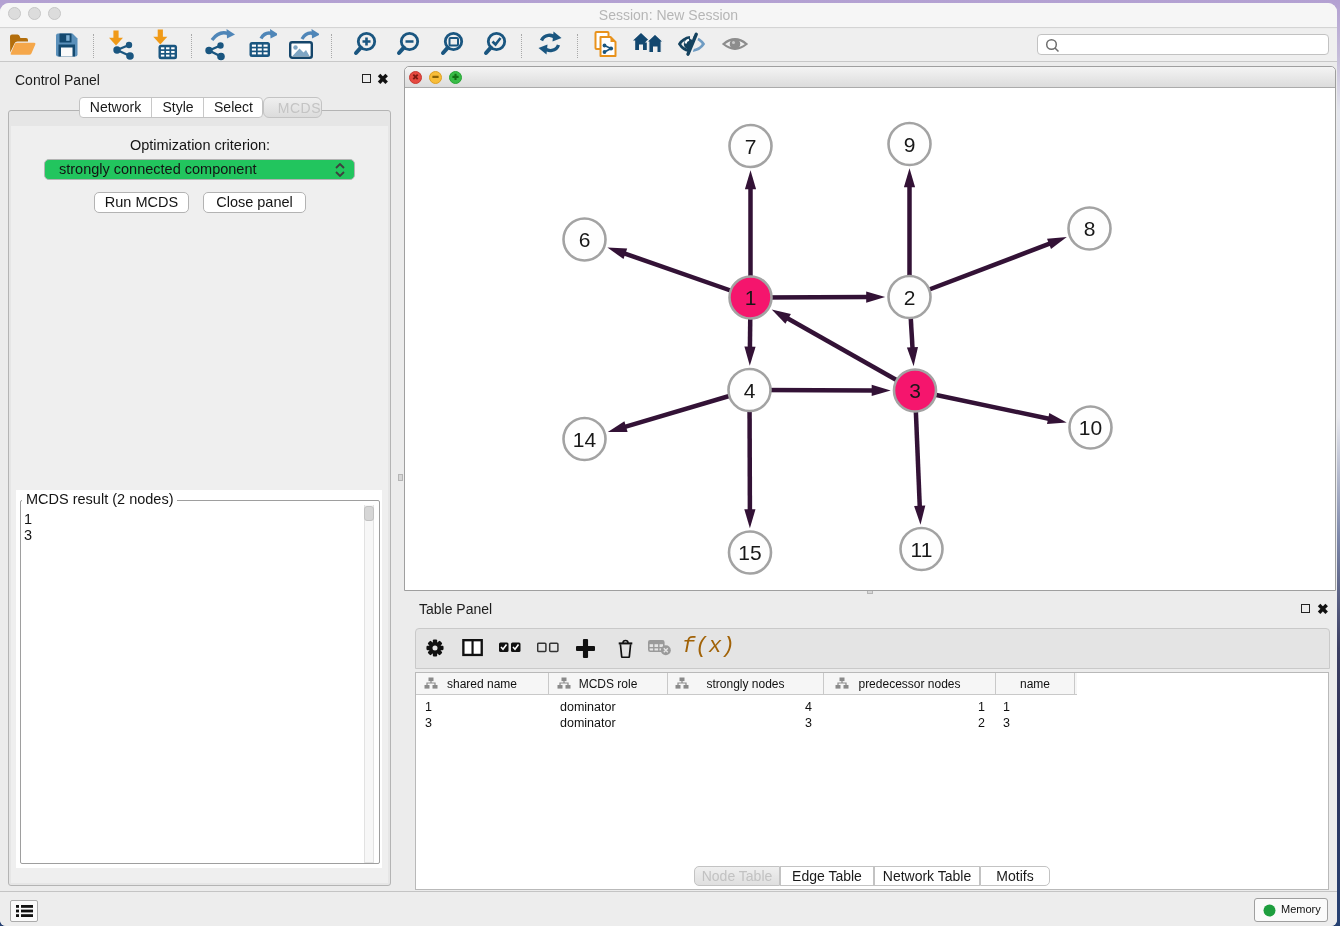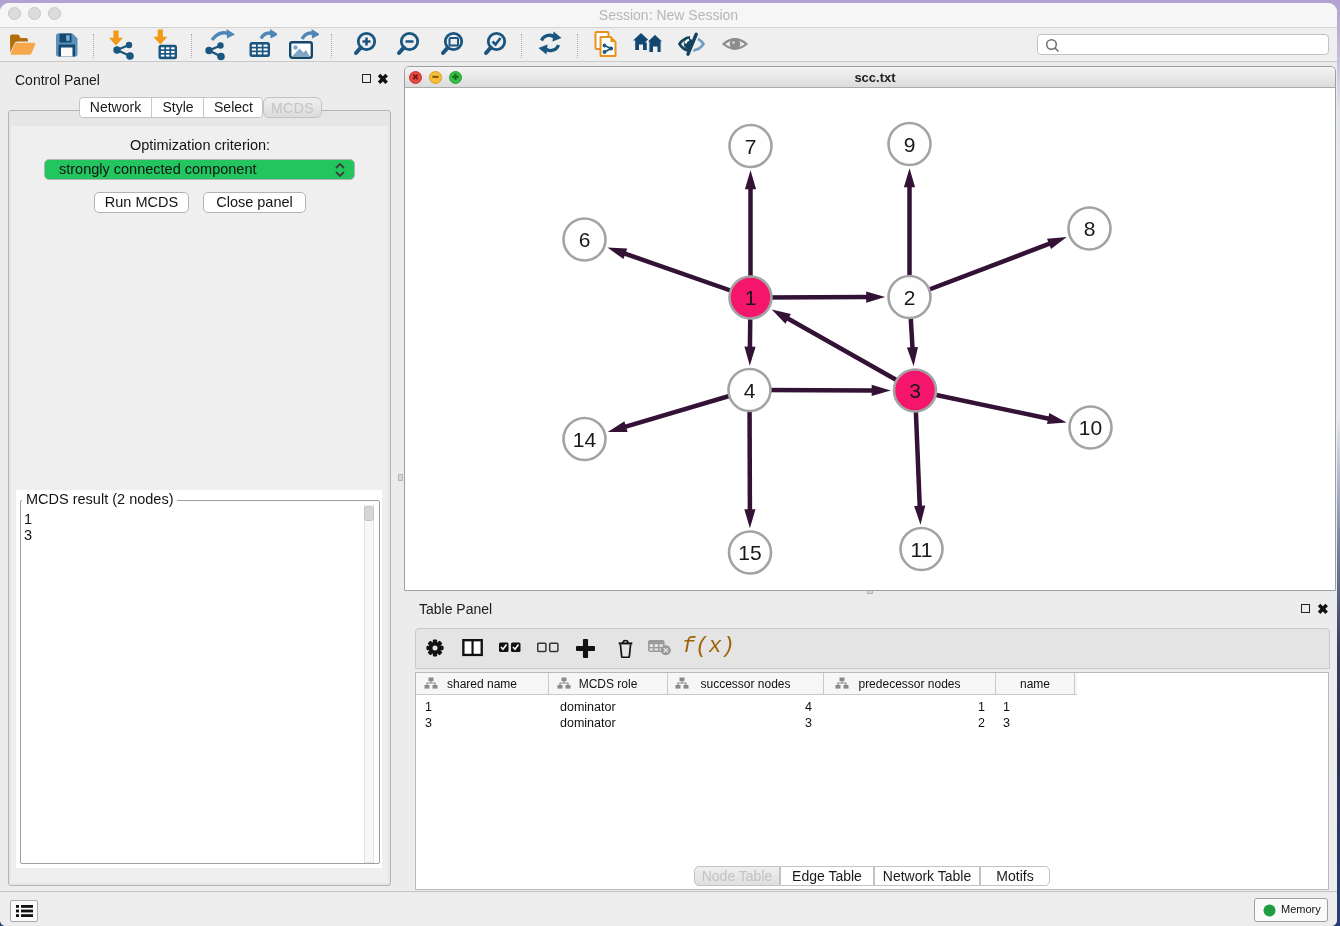--- a/index.html
+++ b/index.html
@@ -233,21 +233,21 @@
   </div>
 
   <div id="content" style="position:absolute;left:0;top:59px;width:1337px;height:830px;">
 
     <div id="cp-title" style="top:10px;">Control Panel</div>
     <div class="panehdr-float" style="left:362px;top:12px;"></div>
     <div class="panehdr-x" style="left:377px;top:9px;">✖</div>
 
     <div id="cp-box" style="top:48px;"></div>
     <div id="cp-inner"></div>
-    <div class="tab tabsel" style="left:263px;top:35px;width:59px;border-radius:6px;background:linear-gradient(#efefef,#dcdcdc);color:#c4c4c4 !important;font-size:14px;letter-spacing:0.5px;">MCDS</div>
+    <div class="tab tabsel" style="left:263px;top:35px;width:59px;border-radius:6px;background:linear-gradient(#efefef,#dcdcdc);color:#c4c4c4 !important;font-size:14px;letter-spacing:0.5px;text-align:right;">MCDS</div>
     <div style="position:absolute;left:79px;top:35px;width:184px;height:21px;background:#fff;border:1px solid #c3c3c3;border-radius:4px;"></div>
     <div style="position:absolute;left:151px;top:36px;width:1px;height:19px;background:#c8c8c8;"></div>
     <div style="position:absolute;left:203px;top:36px;width:1px;height:19px;background:#c8c8c8;"></div>
     <div class="tab" style="left:79px;top:35px;width:73px;background:none;border:none;">Network</div>
     <div class="tab" style="left:152px;top:35px;width:52px;background:none;border:none;">Style</div>
     <div class="tab" style="left:204px;top:35px;width:59px;background:none;border:none;">Select</div>
 
     <div id="opt-label" style="top:75px;">Optimization criterion:</div>
     <div id="cp-select" style="top:97px;">strongly connected component
       <svg width="12" height="14" style="position:absolute;right:8px;top:3px;">
@@ -273,21 +273,20 @@
       <div id="scc-tbar">
         <div class="light" style="left:4px;background:#e64940;border:1px solid #c63931;"></div>
         <div class="light" style="left:24px;background:#f8bd39;border:1px solid #dd9f24;"></div>
         <div class="light" style="left:44px;background:#39bc47;border:1px solid #27a335;"></div>
         <svg width="62" height="21" style="position:absolute;left:0;top:0">
             <path d="M8.3 7.7 L12.7 12.1 M12.7 7.7 L8.3 12.1" stroke="#7c1a12" stroke-width="1.9"></path>
             <line x1="27.4" y1="9.9" x2="33.6" y2="9.9" stroke="#8a6206" stroke-width="2.1"></line>
             <line x1="47.4" y1="9.9" x2="53.6" y2="9.9" stroke="#136f16" stroke-width="2.1"></line>
             <line x1="50.5" y1="6.8" x2="50.5" y2="13" stroke="#136f16" stroke-width="2.1"></line>
           </svg>
-        <div id="scc-title">scc.txt</div>
       </div>
     </div>
 
     <div id="tp-title" style="top:539px;">Table Panel</div>
     <div class="panehdr-float" style="left:1301px;top:542px;"></div>
     <div class="panehdr-x" style="left:1317px;top:539px;">✖</div>
     <div id="tp-toolbar" style="top:566px;">
         <svg width="18" height="18" viewBox="0 0 20 20" style="position:absolute;left:10px;top:10px">
           <rect x="7.6" y="0.5" width="4.8" height="19" rx="1.2" fill="#111" transform="rotate(0 10 10)"></rect>
           <rect x="7.6" y="0.5" width="4.8" height="19" rx="1.2" fill="#111" transform="rotate(45 10 10)"></rect>
@@ -327,21 +326,21 @@
           <line x1="1" y1="7.7" x2="15.5" y2="7.7" stroke="#9a9a9a" stroke-width="1.4"></line>
           <circle cx="17.8" cy="10.2" r="5" fill="#9a9a9a"></circle>
           <path d="M15.8 8.2 L19.8 12.2 M19.8 8.2 L15.8 12.2" stroke="#e4e4e4" stroke-width="1.4"></path>
         </svg>
         <div style="position:absolute;left:266px;top:5px;font-family:Liberation Mono, monospace;font-style:italic;font-size:22px;color:#a16207;">f(x)</div>
       </div>
     <div id="tp-table" style="top:610px;">
       <div id="tp-header">
         <div class="th" style="left:0;width:133px;">shared name</div>
         <div class="th" style="left:133px;width:119px;">MCDS role</div>
-        <div class="th" style="left:252px;width:156px;">successor nodes</div>
+        <div class="th" style="left:252px;width:156px;">strongly nodes</div>
         <div class="th" style="left:408px;width:172px;">predecessor nodes</div>
         <div class="th" style="left:580px;width:79px;">name</div>
         <svg width="14" height="13" style="position:absolute;left:8px;top:4px">
             <rect x="4.5" y="0.5" width="5" height="3.6" fill="#8a8a8a"></rect>
             <rect x="0.5" y="8" width="5" height="3.6" fill="#8a8a8a"></rect>
             <rect x="8.5" y="8" width="5" height="3.6" fill="#8a8a8a"></rect>
             <path d="M7 4 L7 6 M3 8 L3 6 L11 6 L11 8" stroke="#8a8a8a" stroke-width="1.2" fill="none"></path>
           </svg>
           <svg width="14" height="13" style="position:absolute;left:141px;top:4px">
             <rect x="4.5" y="0.5" width="5" height="3.6" fill="#8a8a8a"></rect>

